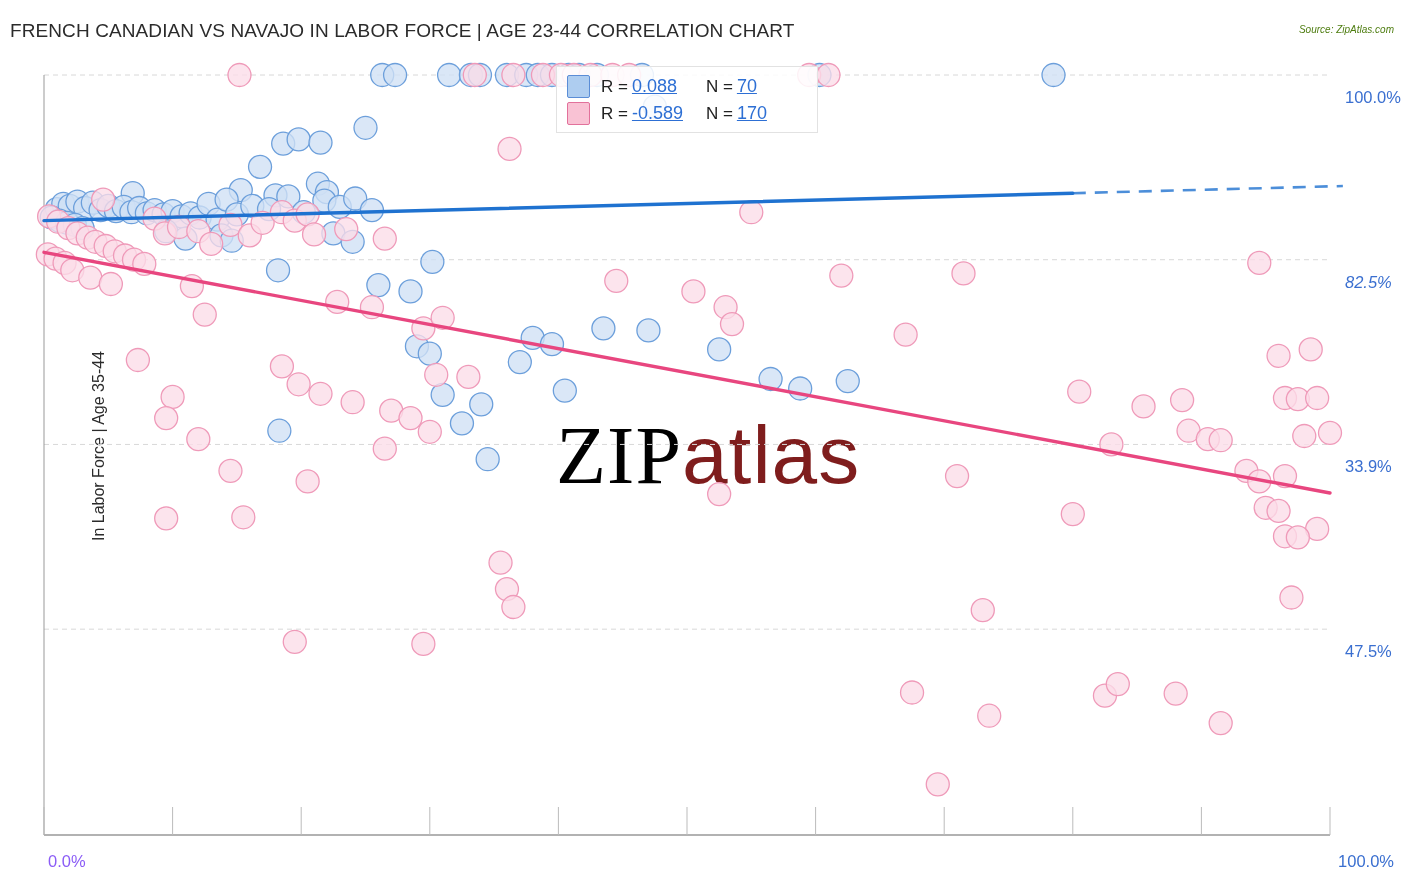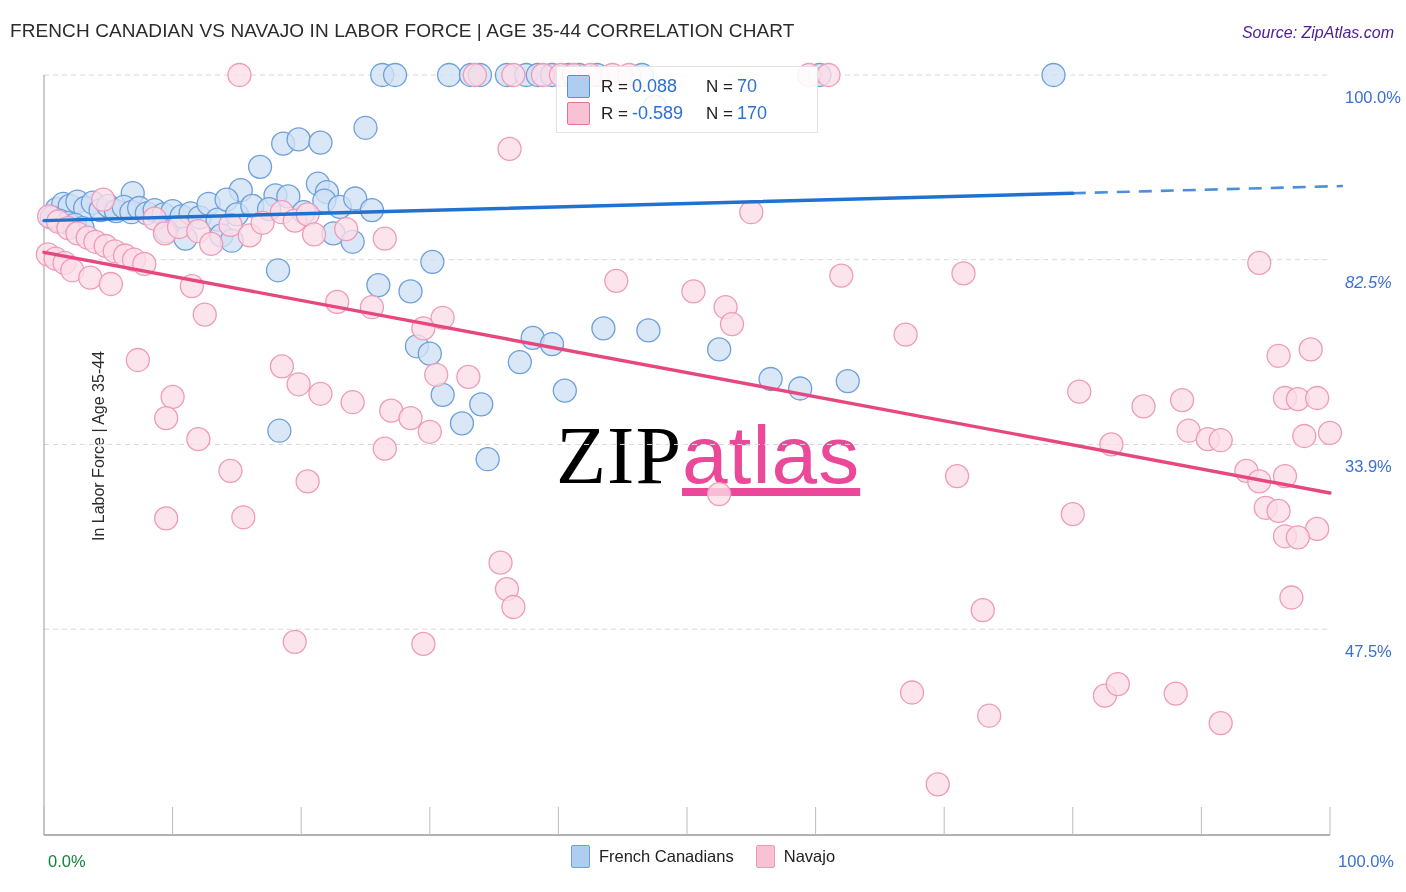--- a/index.html
+++ b/index.html
@@ -25,23 +25,23 @@
     font-size: 19px;
     letter-spacing: 0.1px;
     color: #2b2b2b;
     font-family: "Liberation Sans", sans-serif;
     white-space: nowrap;
   }
   .chart-source {
     position: absolute;
     right: 12px;
     top: 24px;
-    font-size: 16px;
+    font-size: 10px;
     font-style: italic;
-    color: #4c1d95;
+    color: #4d7c0f;
     white-space: nowrap;
   }
   .yaxis-title {
     position: absolute;
     left: 4px;
     top: 50%;
     transform: translateY(-50%) rotate(-90deg);
     transform-origin: center center;
     font-size: 16px;
     color: #2b2b2b;
@@ -68,21 +68,21 @@
     color: #3a6fd0;
     white-space: nowrap;
     left: 1345px;
     transform: translateY(-50%);
   }
   .xlabel-left {
     position: absolute;
     left: 48px;
     top: 852px;
     font-size: 16.5px;
-    color: #15803d;
+    color: #8b5cf6;
   }
   .xlabel-right {
     position: absolute;
     right: 12px;
     top: 852px;
     font-size: 16.5px;
     color: #3a6fd0;
   }
   .legend-box {
     position: absolute;
@@ -104,21 +104,21 @@
   .legend-swatch {
     width: 21px;
     height: 21px;
     border-radius: 2px;
     margin-right: 11px;
     flex: none;
   }
   .sw-blue { background: #aecdf0; border: 1px solid #5b8dd6; }
   .sw-pink { background: #f9c2d4; border: 1px solid #e2719b; }
   .lg-label { color: #222; margin-right: 4px; }
-  .lg-val { color: #2d6fd4; font-size: 18px; }
+  .lg-val { color: #2d6fd4; font-size: 18px; text-decoration: underline; }
   .lg-r-slot { display: inline-block; min-width: 74px; text-align: left; }
   .bottom-legend {
     position: absolute;
     left: 0;
     top: 845px;
     width: 1406px;
     display: flex;
     justify-content: center;
     align-items: center;
     gap: 22px;
@@ -132,28 +132,28 @@
     left: 556px;
     top: 408px;
     font-size: 82px;
     font-family: "Liberation Serif", serif;
     letter-spacing: 1px;
     pointer-events: none;
     user-select: none;
     white-space: nowrap;
   }
   .wm-zip { color: #000000; }
-  .wm-atlas { color: #ec4899; font-family: "Liberation Sans", sans-serif; text-decoration: underline; }
+  .wm-atlas { color: #7f1d1d; font-family: "Liberation Sans", sans-serif; }
 </style>
 </head>
 <body>
 
 <div id="chart-root">
 
-  <div class="chart-title">FRENCH CANADIAN VS NAVAJO IN LABOR FORCE | AGE 35-44 CORRELATION CHART</div>
+  <div class="chart-title">FRENCH CANADIAN VS NAVAJO IN LABOR FORCE | AGE 23-44 CORRELATION CHART</div>
   <div class="chart-source">Source: ZipAtlas.com</div>
 
   <div class="yaxis-title">In Labor Force | Age 35-44</div>
 
   <div class="watermark">
     <span class="wm-zip">ZIP</span><span class="wm-atlas">atlas</span>
   </div>
 
   <div class="plot">
     <svg class="plot-svg" id="plot-svg" viewBox="0 0 1286 760" preserveAspectRatio="none">
@@ -409,24 +409,14 @@
     </div>
     <div class="legend-row">
       <span class="legend-swatch sw-pink"></span>
       <span class="lg-label">R =</span>
       <span class="lg-val lg-r-slot">-0.589</span>
       <span class="lg-label">N =</span>
       <span class="lg-val">170</span>
     </div>
   </div>
 
-  <div class="bottom-legend">
-    <div class="bl-item">
-      <span class="bl-swatch" id="bl-sw-0" style="background: rgb(174, 205, 240); border: 1px solid rgb(108, 159, 219);"></span>
-      <span>French Canadians</span>
-    </div>
-    <div class="bl-item">
-      <span class="bl-swatch" id="bl-sw-1" style="background: rgb(249, 194, 212); border: 1px solid rgb(239, 154, 185);"></span>
-      <span>Navajo</span>
-    </div>
-  </div>
 
 </div>
 
 </body></html>

